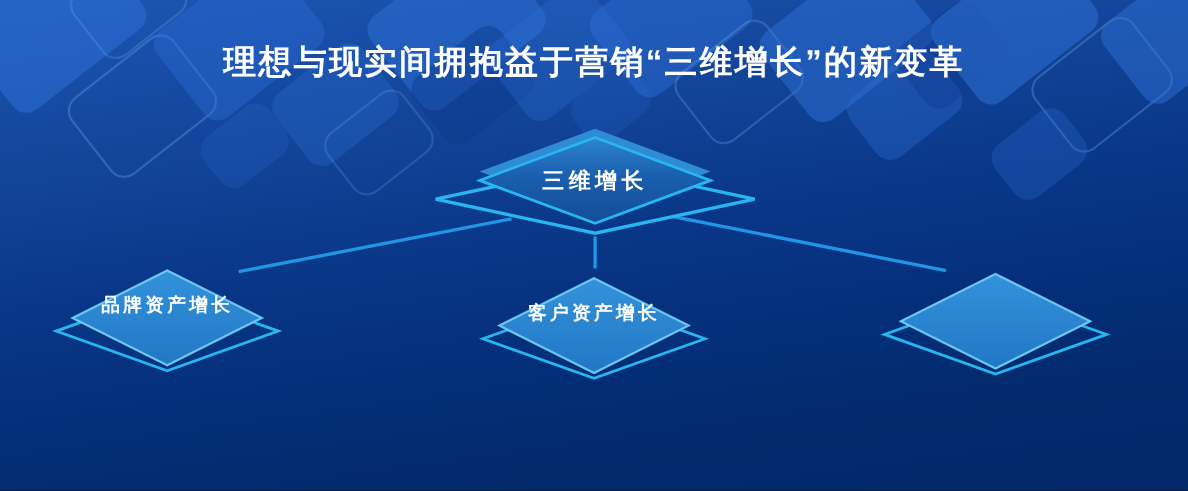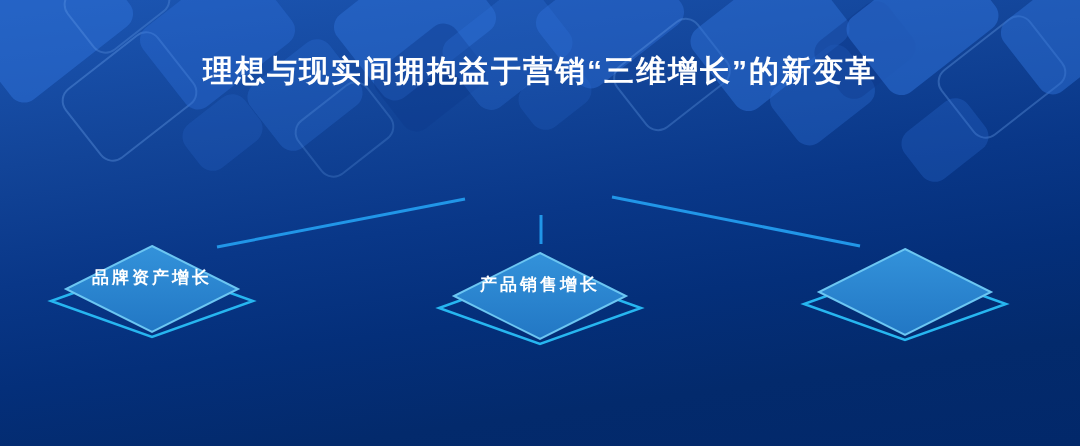--- a/index.html
+++ b/index.html
@@ -11,21 +11,21 @@
     background:linear-gradient(172deg,#1c56b3 0%,#124498 28%,#093788 48%,#042f7a 65%,#032a6c 82%,#02286a 100%);
   }
   
   .deco-layer{position:absolute;inset:0;pointer-events:none;}
   .deco{position:absolute;border-radius:16px;transform:rotate(-38deg);}
   .deco.f{background:#2e6fd6;}
   .deco.d{background:#0e3a8c;}
   .deco.o{background:transparent;border:2px solid rgba(130,185,255,.55);}
   
   .title{
-    position:absolute;left:0;right:0;top:36px;margin:15px;
+    position:absolute;left:0;right:0;top:36px;margin:0;
     text-align:center;color:#ffffff;
     font-size:30px;font-weight:800;letter-spacing:2px;
   }
   
   .connectors{position:absolute;left:0;top:0;width:1080px;height:446px;pointer-events:none;}
   
   .node{position:absolute;}
   .node svg{display:block;}
   .node-label{
     position:absolute;left:0;right:0;text-align:center;
@@ -78,35 +78,43 @@
   </svg>
 
   <h1 class="title">理想与现实间拥抱益于营销“三维增长”的新变革</h1>
 
   <svg class="connectors" viewBox="0 0 1080 446">
     <line x1="465" y1="199" x2="217" y2="247" stroke="#2196e8" stroke-width="3"></line>
     <line x1="541" y1="215" x2="541" y2="244" stroke="#2196e8" stroke-width="3"></line>
     <line x1="612" y1="197" x2="860" y2="246" stroke="#2196e8" stroke-width="3"></line>
   </svg>
 
+  <div class="node node-root" style="left:391px;top:115px;width:300px;height:105px;">
+    <svg width="300" height="105" viewBox="0 0 300 105">
+      <polygon points="150,2 255,41 150,80 45,41" fill="#2f8cd4"></polygon>
+      <polygon points="150,35 295,66 150,97 5,66" fill="none" stroke="#27b6f0" stroke-width="3"></polygon>
+      <polygon points="150,10 255,49 150,88 45,49" fill="url(#gradCenter)" stroke="#27b6f0" stroke-width="2.5"></polygon>
+    </svg>
+    <span class="node-label">三维增长</span>
+  </div>
 
   <div class="node node-child" style="left:47px;top:242px;width:210px;height:100px;">
     <svg width="210" height="100" viewBox="0 0 210 100">
       <polygon points="105,23 206,59 105,95 4,59" fill="none" stroke="#27b6f0" stroke-width="2.5"></polygon>
       <polygon points="105,4 191,47 105,90 19,47" fill="url(#gradChild)" stroke="#6cc6f2" stroke-width="2"></polygon>
     </svg>
     <span class="node-label">品牌资产增长</span>
   </div>
 
   <div class="node node-child" style="left:435px;top:249px;width:210px;height:100px;">
     <svg width="210" height="100" viewBox="0 0 210 100">
       <polygon points="105,23 206,59 105,95 4,59" fill="none" stroke="#27b6f0" stroke-width="2.5"></polygon>
       <polygon points="105,4 191,47 105,90 19,47" fill="url(#gradChild)" stroke="#6cc6f2" stroke-width="2"></polygon>
     </svg>
-    <span class="node-label">产品销售增长</span>
+    <span class="node-label">客户资产增长</span>
   </div>
 
   <div class="node node-child" style="left:800px;top:245px;width:210px;height:100px;">
     <svg width="210" height="100" viewBox="0 0 210 100">
       <polygon points="105,23 206,59 105,95 4,59" fill="none" stroke="#27b6f0" stroke-width="2.5"></polygon>
       <polygon points="105,4 191,47 105,90 19,47" fill="url(#gradChild)" stroke="#6cc6f2" stroke-width="2"></polygon>
     </svg>
   </div>
 
 </div>

